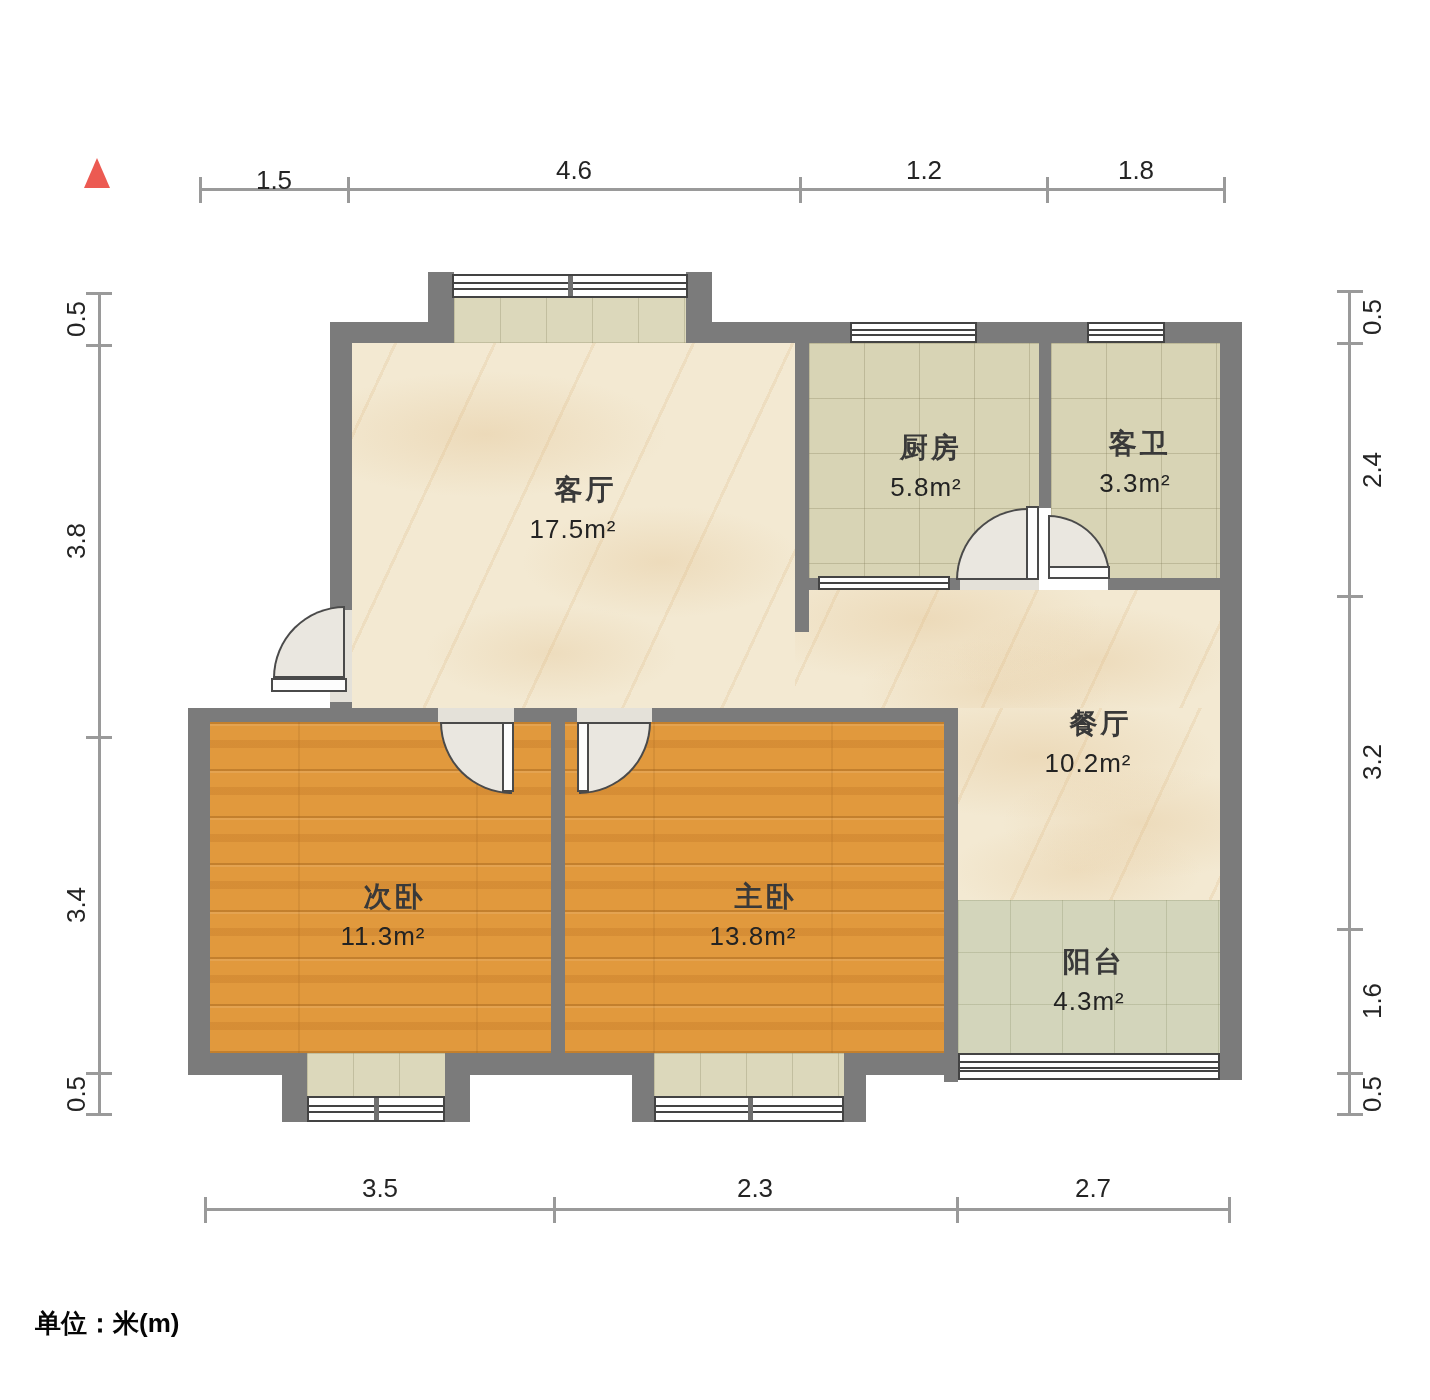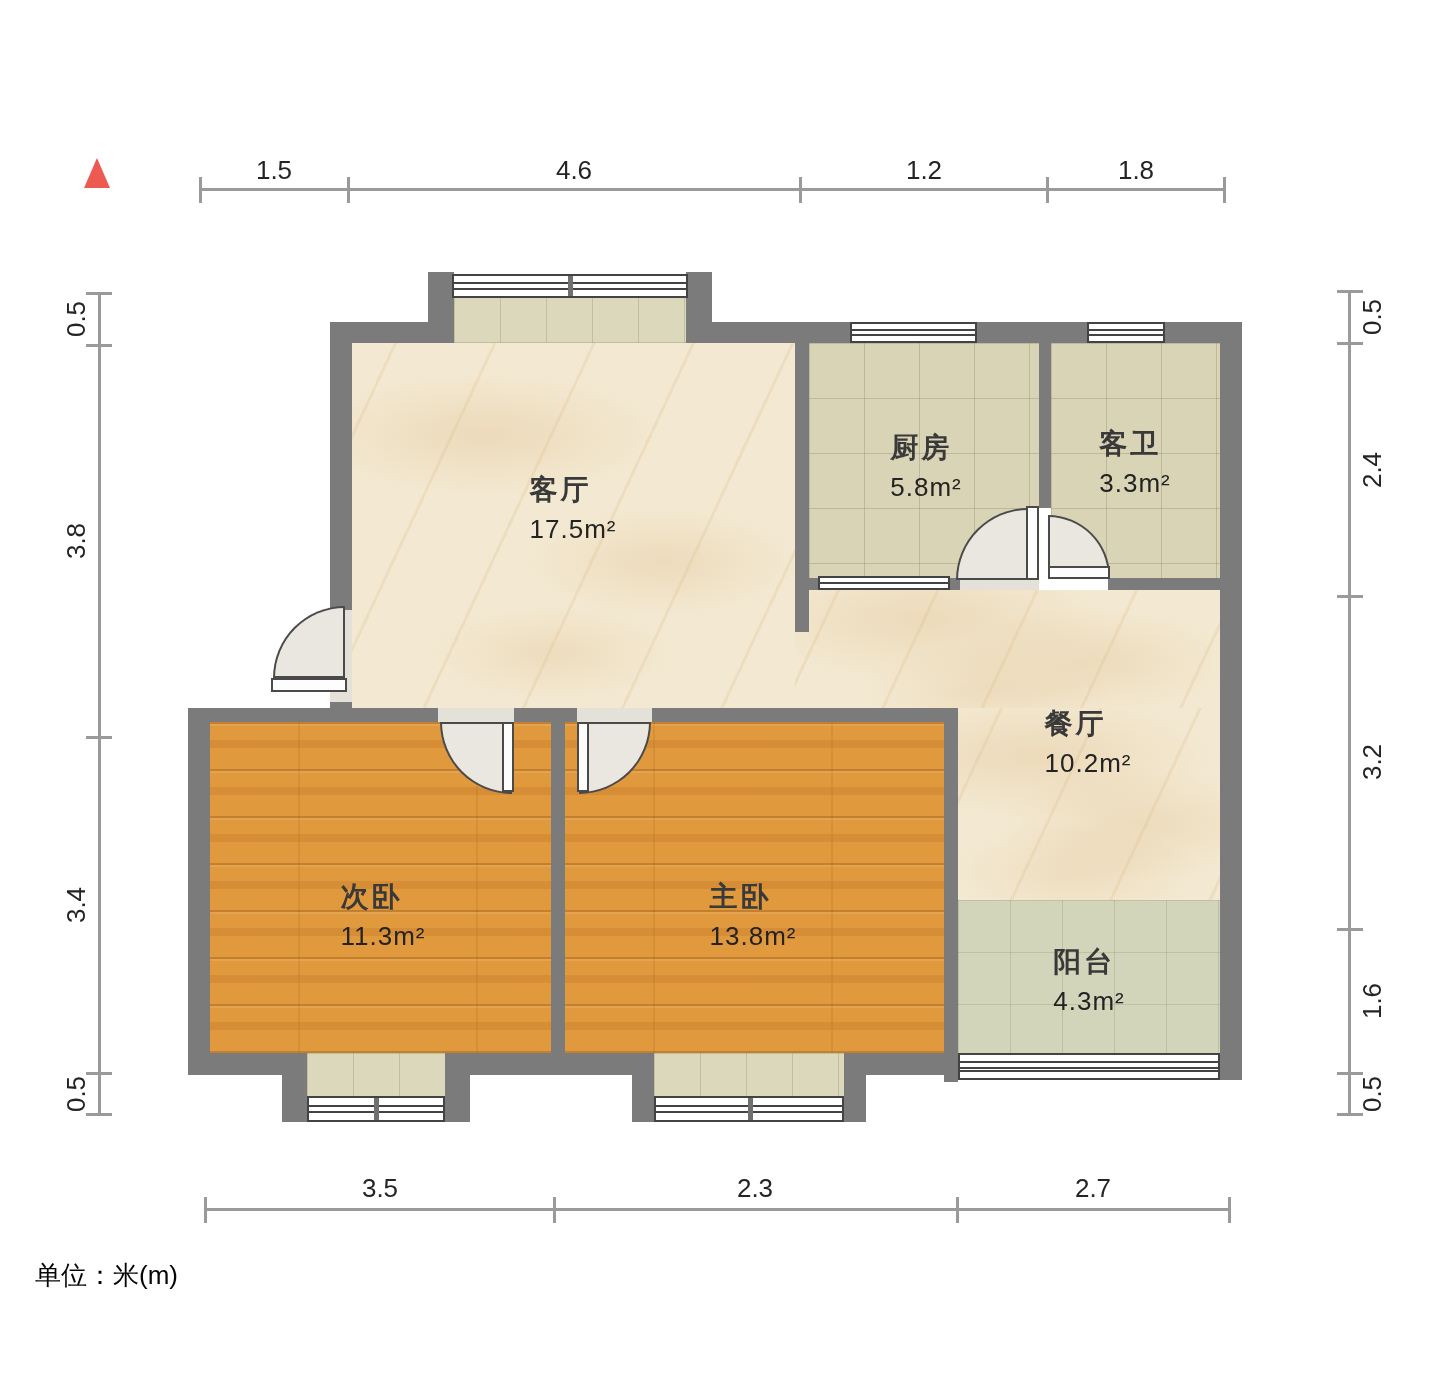--- a/index.html
+++ b/index.html
@@ -45,37 +45,37 @@
 
   
   .fan{position:absolute;background:#eae7e0;border:2px solid #4a4a4a;box-sizing:border-box;z-index:5;}
   .leaf{position:absolute;background:#fdfdfd;border:2px solid #4a4a4a;box-sizing:border-box;z-index:5;}
   .rtl{border-top-left-radius:100%;}
   .rtr{border-top-right-radius:100%;}
   .rbl{border-bottom-left-radius:100%;}
   .rbr{border-bottom-right-radius:100%;}
 
   
-  .room-label{position:absolute;transform:translate(-50%,-50%);text-align:left;z-index:6;white-space:nowrap;}
+  .room-label{position:absolute;transform:translate(-50%,-50%);text-align:right;z-index:6;white-space:nowrap;}
   .rname{font-size:28px;font-weight:700;color:#393939;letter-spacing:3px;}
   .rarea{font-size:26px;font-weight:400;color:#232323;margin-top:5px;letter-spacing:1px;}
 
   
   .dline{position:absolute;background:#9a9a9a;z-index:6;}
   .tick-v{position:absolute;width:3px;height:26px;background:#9a9a9a;z-index:6;}
   .tick-h{position:absolute;width:26px;height:3px;background:#9a9a9a;z-index:6;}
   .dlab{position:absolute;transform:translate(-50%,-50%);font-size:26px;color:#242424;z-index:6;white-space:nowrap;}
   .dlab.rot{transform:translate(-50%,-50%) rotate(-90deg);}
 
   
   .north{position:absolute;width:0;height:0;border-left:13px solid transparent;
          border-right:13px solid transparent;border-bottom:30px solid #ec5a52;z-index:6;}
 
   
-  .note{position:absolute;left:35px;font-size:26px;font-weight:400;color:#050505;z-index:6;white-space:nowrap;}
+  .note{position:absolute;left:35px;font-size:26px;font-weight:700;color:#050505;z-index:6;white-space:nowrap;margin-top:48px;}
 </style>
 </head>
 <body>
 
 <div class="canvas">
 
   <div class="north" style="left:84px;top:158px"></div>
 
   <div class="floor marble" style="left:352px;top:343px;width:443px;height:365px"></div>
   <div class="floor marble" style="left:795px;top:590px;width:425px;height:118px"></div>
@@ -202,21 +202,21 @@
     <div class="rname">阳台</div>
     <div class="rarea">4.3m²</div>
   </div>
 
   <div class="dline" style="left:200px;top:188px;width:1025px;height:3px"></div>
   <div class="tick-v" style="left:199px;top:177px"></div>
   <div class="tick-v" style="left:347px;top:177px"></div>
   <div class="tick-v" style="left:799px;top:177px"></div>
   <div class="tick-v" style="left:1046px;top:177px"></div>
   <div class="tick-v" style="left:1223px;top:177px"></div>
-  <div class="dlab" style="left:274px;top:170px">1.5</div>
+  <div class="dlab" style="left:274px;top:180px">1.5</div>
   <div class="dlab" style="left:574px;top:170px">4.6</div>
   <div class="dlab" style="left:924px;top:170px">1.2</div>
   <div class="dlab" style="left:1136px;top:170px">1.8</div>
 
   <div class="dline" style="left:98px;top:293px;width:3px;height:822px"></div>
   <div class="tick-h" style="left:86px;top:292px"></div>
   <div class="tick-h" style="left:86px;top:344px"></div>
   <div class="tick-h" style="left:86px;top:736px"></div>
   <div class="tick-h" style="left:86px;top:1072px"></div>
   <div class="tick-h" style="left:86px;top:1113px"></div>

